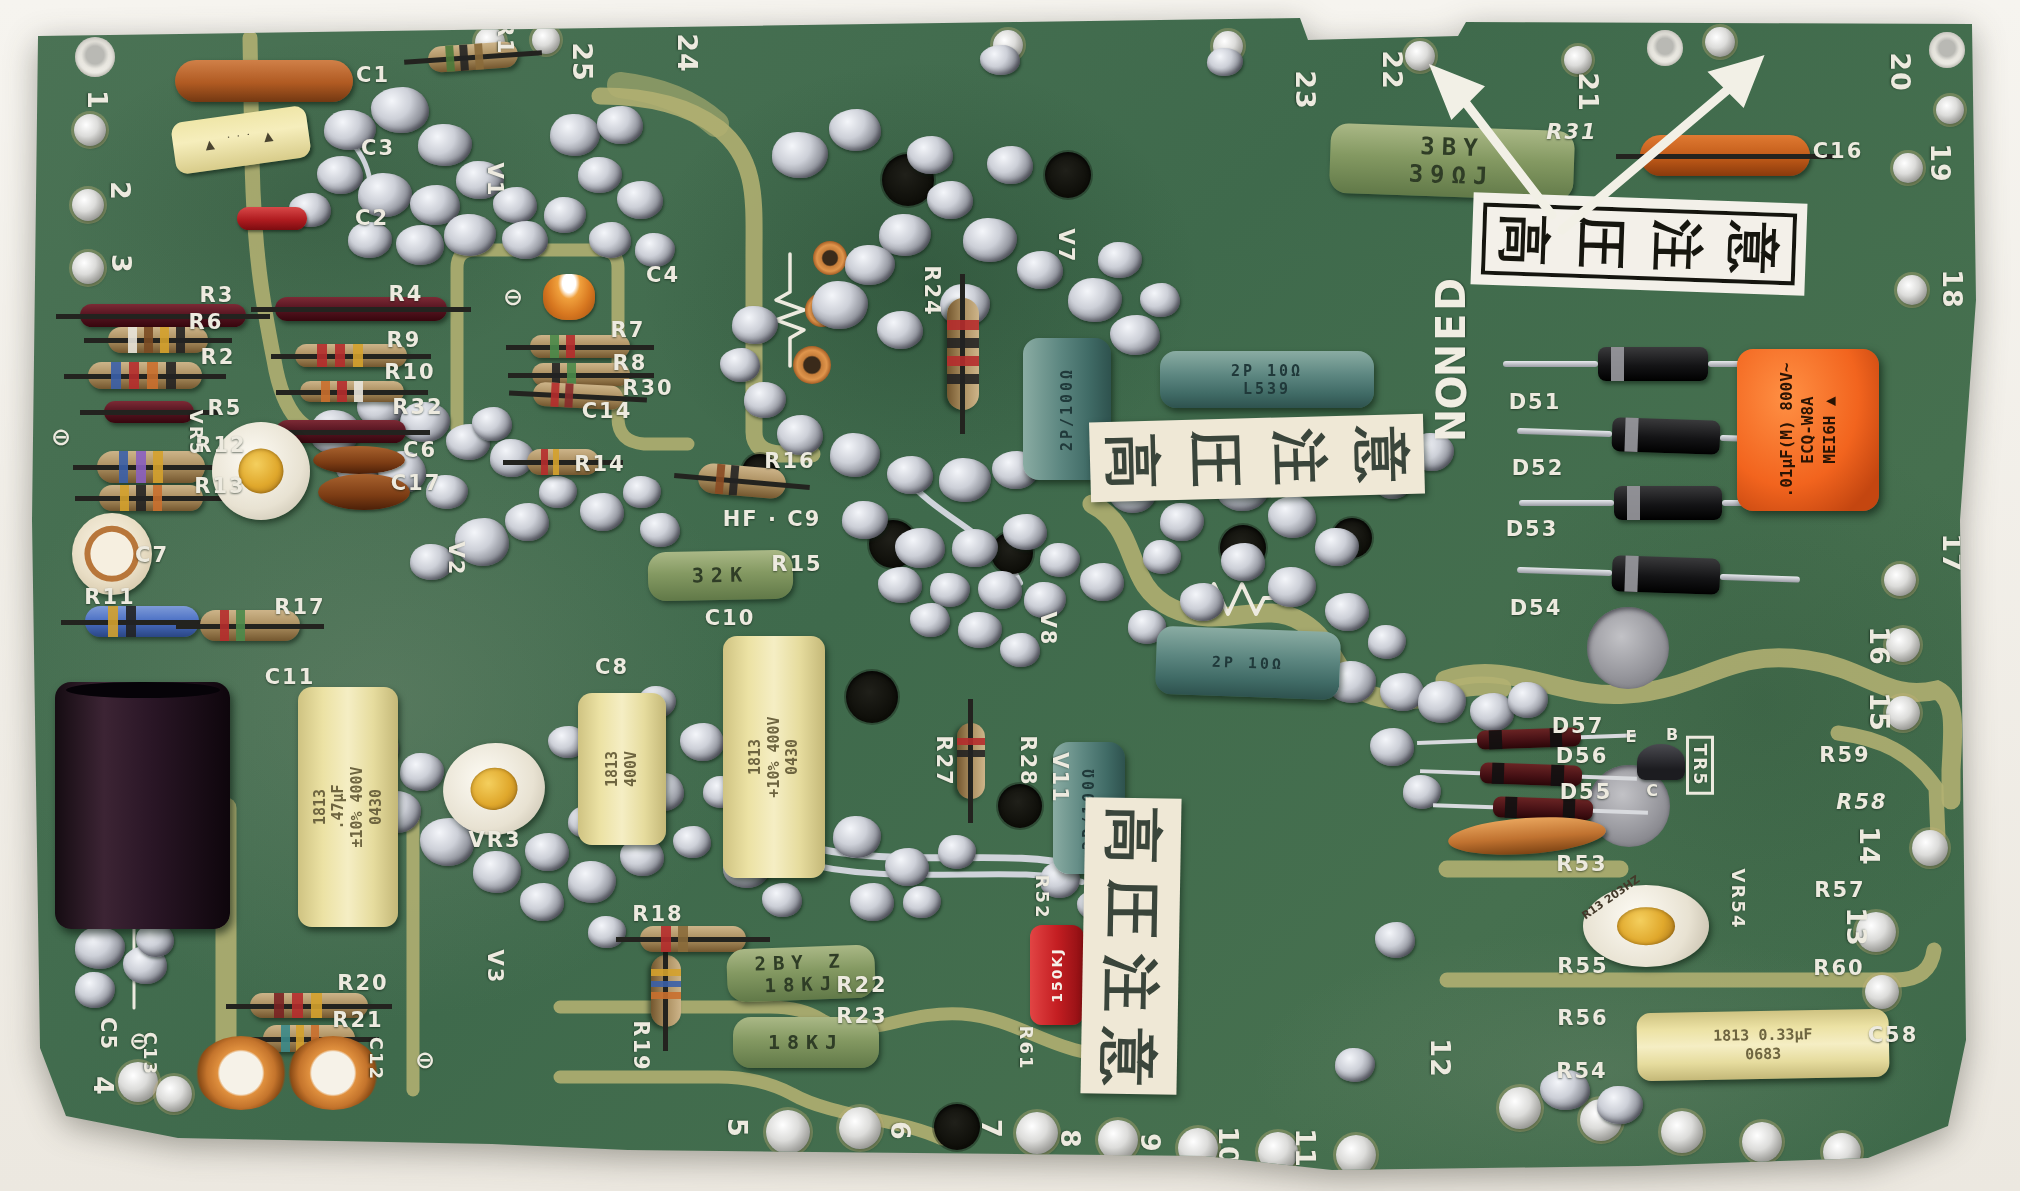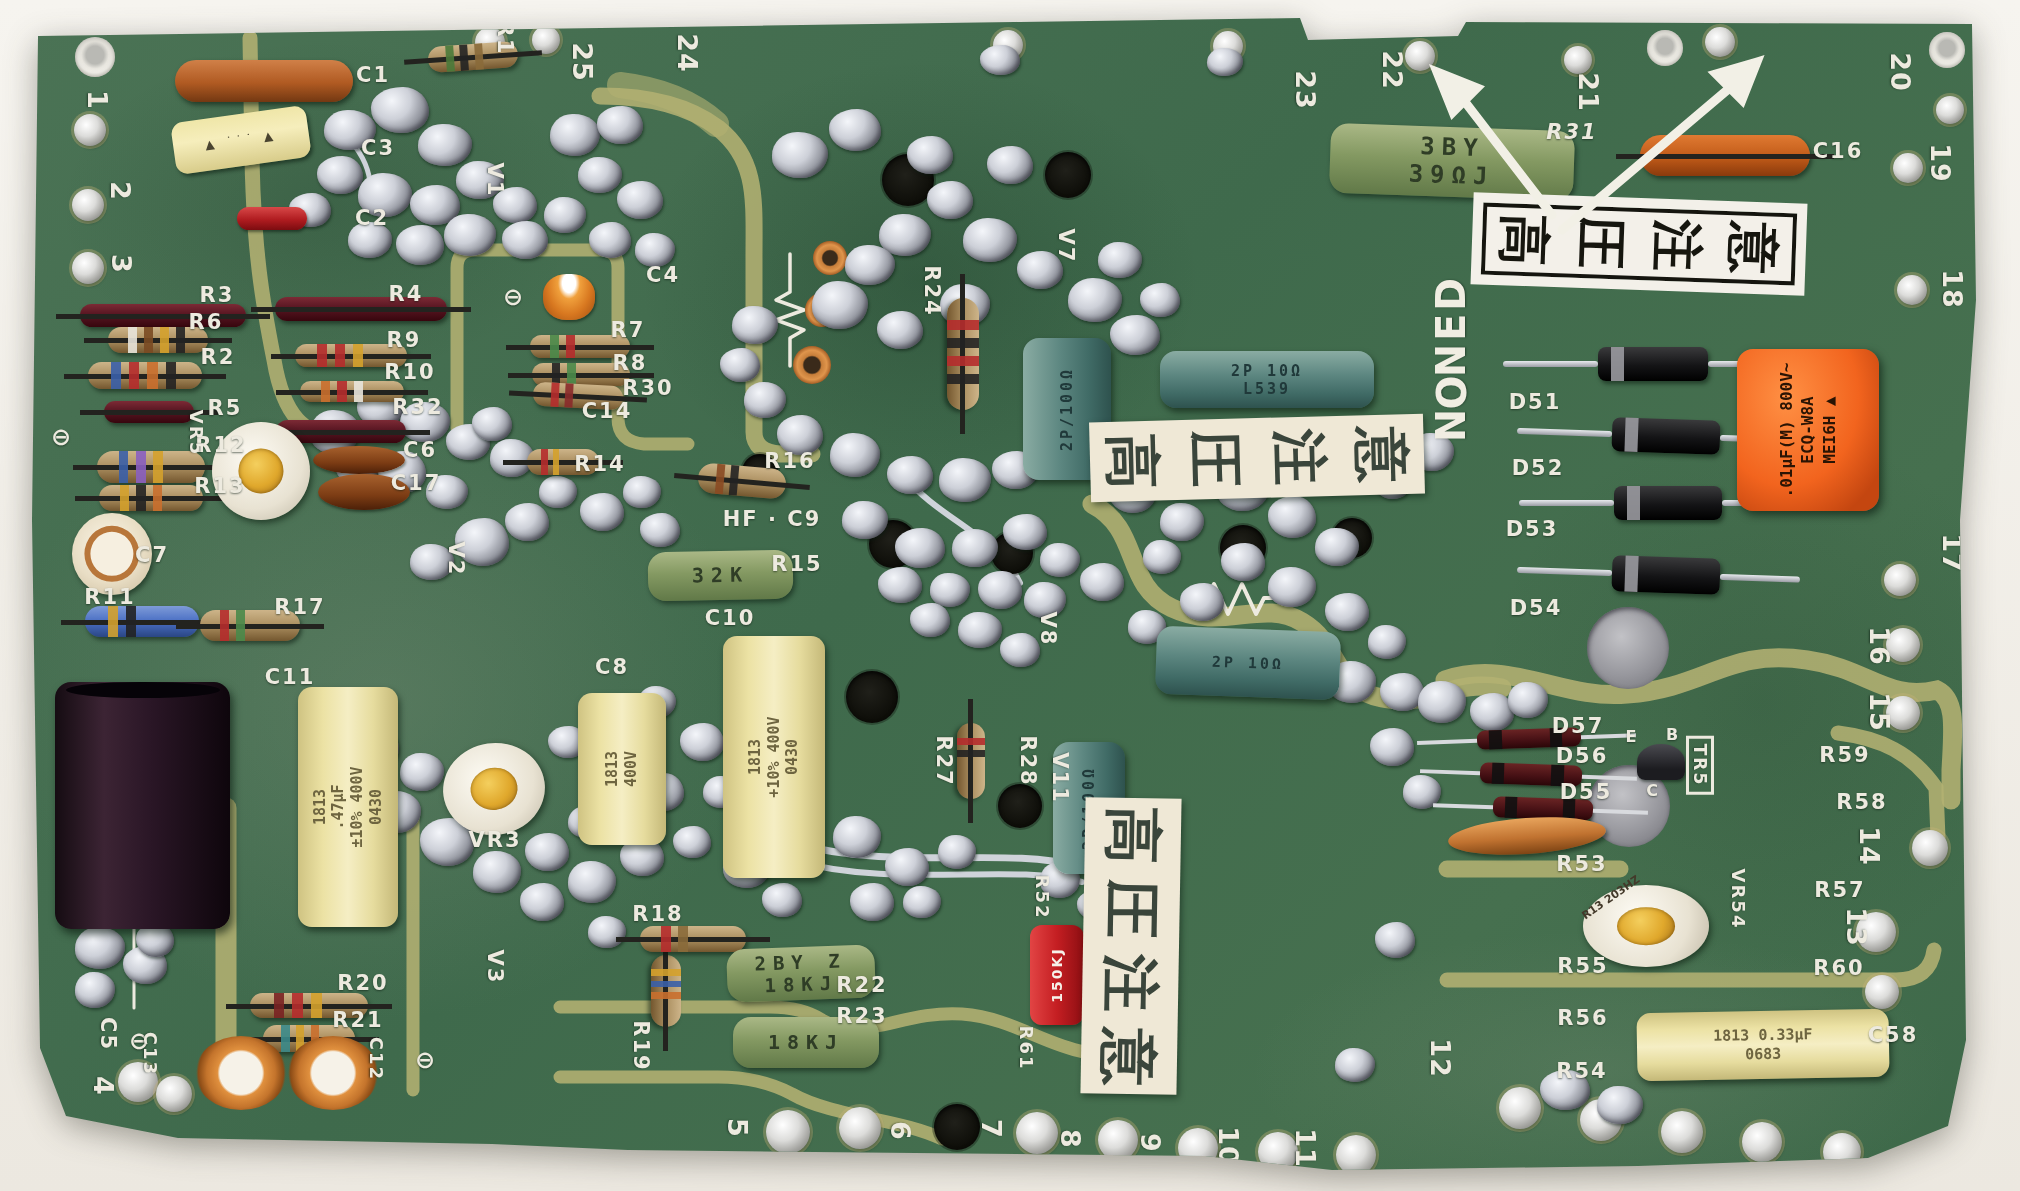--- a/index.html
+++ b/index.html
@@ -617,21 +617,21 @@
         <div class="lbl" style="left: 1532px; top: 529px; transform: translate(-50%, -50%);">D53</div>
         <div class="lbl" style="left: 1536px; top: 608px; transform: translate(-50%, -50%);">D54</div>
         <div class="lbl" style="left: 1578px; top: 726px; transform: translate(-50%, -50%);">D57</div>
         <div class="lbl" style="left: 1582px; top: 756px; transform: translate(-50%, -50%);">D56</div>
         <div class="lbl" style="left: 1586px; top: 792px; transform: translate(-50%, -50%);">D55</div>
         <div class="lbl" style="left: 1632px; top: 736px; font-size: 16px; transform: translate(-50%, -50%);">E</div>
         <div class="lbl" style="left: 1673px; top: 734px; font-size: 16px; transform: translate(-50%, -50%);">B</div>
         <div class="lbl" style="left: 1653px; top: 790px; font-size: 16px; transform: translate(-50%, -50%);">C</div>
         <div class="lbl" style="left: 1700px; top: 765px; font-size: 17px; transform: translate(-50%, -50%) rotate(90deg); border: 3px solid rgb(237, 234, 223); padding: 1px 5px;">TR5</div>
         <div class="lbl" style="left: 1845px; top: 755px; transform: translate(-50%, -50%);">R59</div>
-        <div class="lbl" style="left: 1862px; top: 802px; transform: translate(-50%, -50%);">R58</div>
+        <div class="lbl" style="left: 1862px; top: 802px; transform: translate(-50%, -50%); font-style: italic;">R58</div>
         <div class="lbl" style="left: 1582px; top: 864px; transform: translate(-50%, -50%);">R53</div>
         <div class="lbl" style="left: 1840px; top: 890px; transform: translate(-50%, -50%);">R57</div>
         <div class="lbl" style="left: 1738px; top: 899px; font-size: 18px; transform: translate(-50%, -50%) rotate(90deg);">VR54</div>
         <div class="lbl" style="left: 1583px; top: 966px; transform: translate(-50%, -50%);">R55</div>
         <div class="lbl" style="left: 1839px; top: 968px; transform: translate(-50%, -50%);">R60</div>
         <div class="lbl" style="left: 1583px; top: 1018px; transform: translate(-50%, -50%);">R56</div>
         <div class="lbl" style="left: 1582px; top: 1071px; transform: translate(-50%, -50%);">R54</div>
         <div class="lbl" style="left: 1893px; top: 1035px; transform: translate(-50%, -50%);">C58</div>
         <div class="lbl" style="left: 1026px; top: 1048px; font-size: 18px; transform: translate(-50%, -50%) rotate(90deg);">R61</div>
         <div class="lbl" style="left: 1042px; top: 897px; font-size: 18px; transform: translate(-50%, -50%) rotate(90deg);">R52</div>

